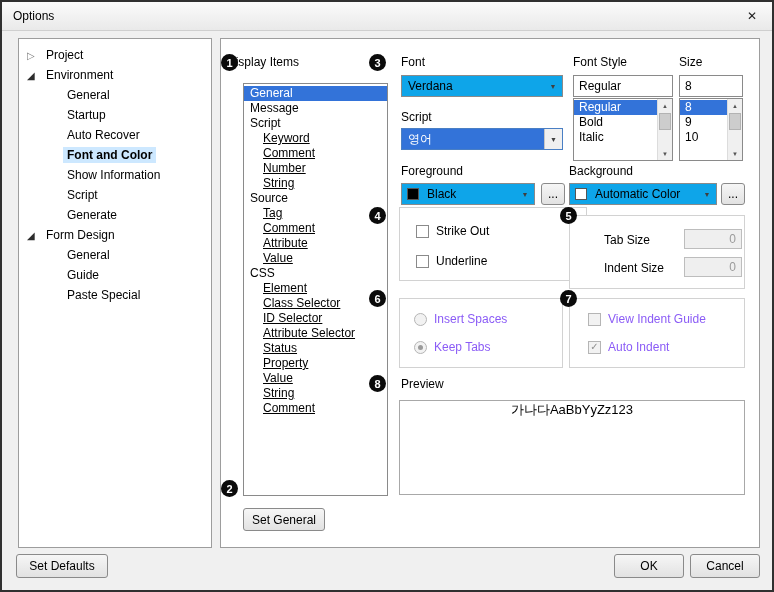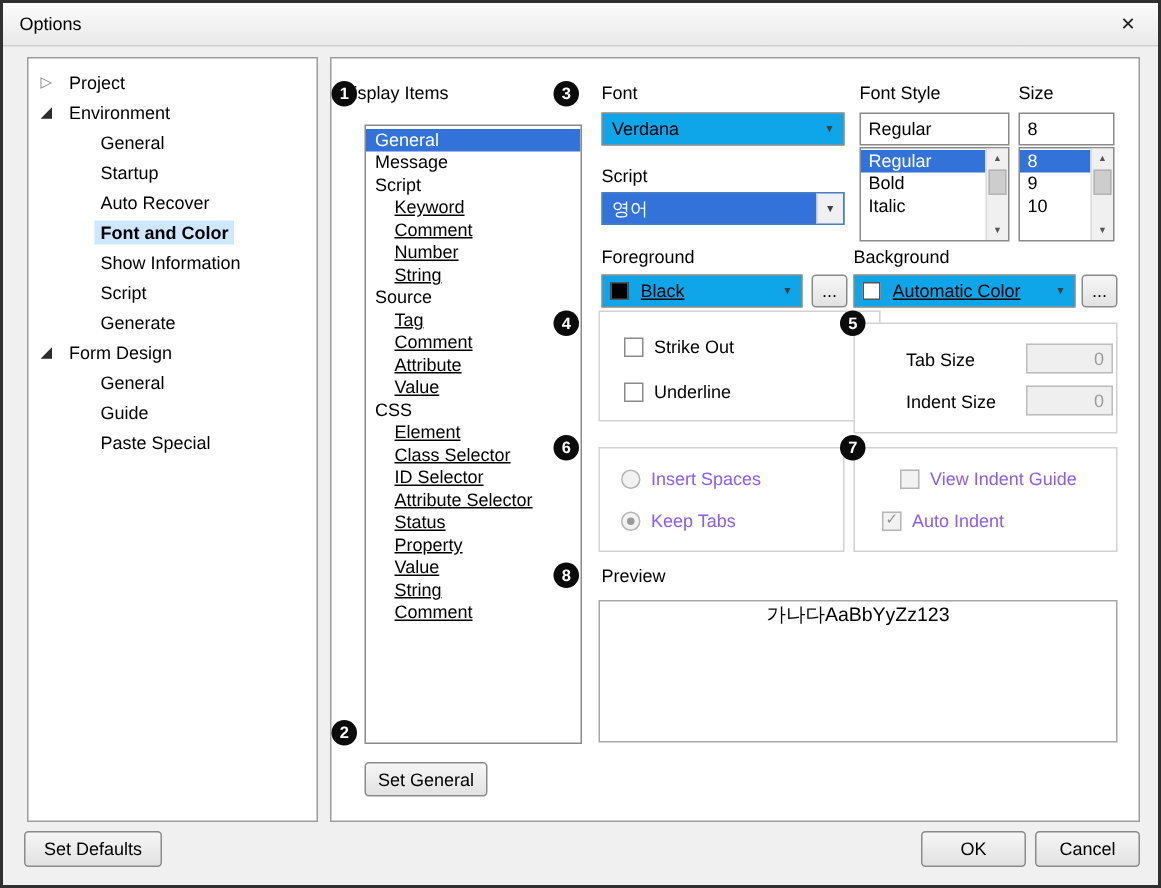--- a/index.html
+++ b/index.html
@@ -18,21 +18,21 @@
   .tree-label { padding:1px 4px; color:#000; }
   .tree-label.sel { background:var(--treeSelection,#cde8ff); font-weight:bold; }
   .badge { position:absolute; width:17px; height:17px; border-radius:50%; background:#0b0b0b; color:#fff; font-size:11px; font-weight:bold; display:flex; align-items:center; justify-content:center; z-index:6; }
   .lbl { position:absolute; font-size:12px; height:15px; line-height:15px; white-space:nowrap; color:#000; }
   .listbox { position:absolute; background:#fff; border:1px solid #8a8a8a; overflow:hidden; padding-top:2px; }
   .di-item { height:15px; line-height:15px; font-size:12px; padding-left:6px; white-space:nowrap; }
   .di-item.ind { padding-left:19px;text-decoration:underline; }
   .di-item.sel { background:var(--selection,#3373d9); color:#fff; }
   .combo { position:absolute; border:1px solid #8a8a8a; background:#0ea5e9; }
   .combo-text { position:absolute; left:6px; right:19px; top:0; bottom:0; display:flex; align-items:center; font-size:12px; white-space:nowrap; overflow:hidden; }
-  .combo-text.with-swatch { left:25px;text-decoration:underline; }
+  .combo-text.with-swatch { left:25px; }
   .combo-arrow { position:absolute; right:0; top:0; bottom:0; width:18px; display:flex; align-items:center; justify-content:center; font-size:7px; color:#3f3f3f; }
   .combo.hl { background:var(--selection,#3373d9); border-color:#4a7fc4; }
   .combo.hl .combo-text { color:#fff; }
   .combo.hl .combo-arrow { background:#f0f0f0; border-left:1px solid #c6c6c6; }
   .swatch { position:absolute; left:5px; top:4px; width:12px; height:12px; border:1px solid #555; }
   .edit { position:absolute; border:1px solid #8a8a8a; background:#fff; font-size:12px; padding:0 5px; font-family:inherit; color:#000; }
   .opt-list { position:absolute; border:1px solid #8a8a8a; background:#fff; overflow:hidden; padding-top:1px; }
   .opt { height:15px; line-height:15px; font-size:12px; padding-left:5px; margin-right:15px; white-space:nowrap; }
   .opt.sel { background:var(--selection,#3373d9); color:#fff; }
   .sb { position:absolute; top:0; right:0; bottom:0; width:15px; background:#f0f0f0; border-left:1px solid #dcdcdc; }
@@ -222,21 +222,21 @@
         <span class="rb"></span>
         <span class="dis-label">Insert Spaces</span>
       </div>
       <div class="radio-row" style="left:14px;top:41px">
         <span class="rb on"></span>
         <span class="dis-label">Keep Tabs</span>
       </div>
     </div>
 
     <div class="group" style="left:348px;top:259px;width:176px;height:70px">
-      <div class="check-row" style="left:30px;top:13px">
+      <div class="check-row" style="left:18px;top:13px">
         <span class="cb dis"></span>
         <span class="dis-label">View Indent Guide</span>
       </div>
       <div class="check-row" style="left:18px;top:41px">
         <span class="cb dis">✓</span>
         <span class="dis-label">Auto Indent</span>
       </div>
     </div>
 
     <div class="lbl" style="left:180px;top:338px">Preview</div>

